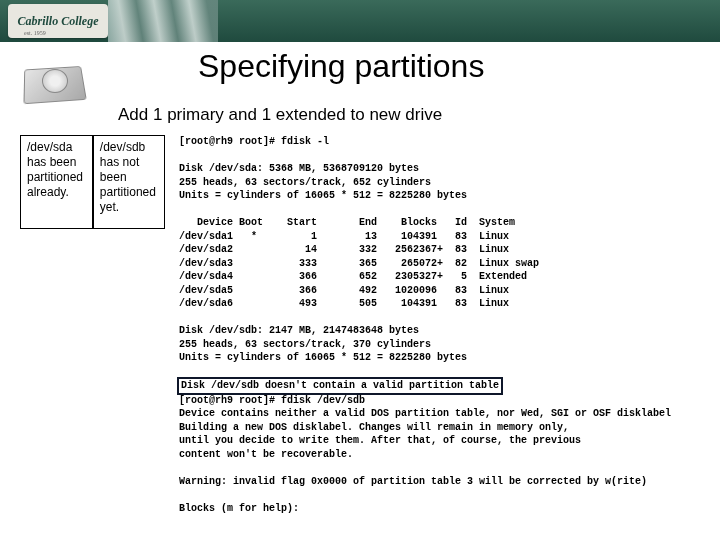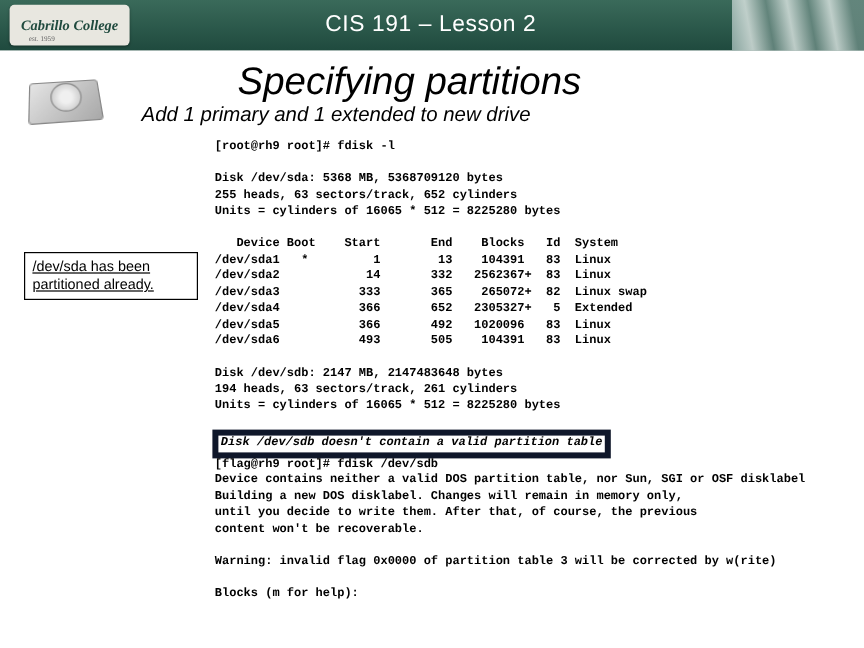--- a/index.html
+++ b/index.html
@@ -58,23 +58,22 @@
     width: 110px;
     height: 42px;
     background: linear-gradient(80deg, #9bb5b0 0%, #d8e2df 15%, #6a8a82 30%, #d8e2df 45%, #6a8a82 60%, #d8e2df 75%, #6a8a82 90%);
     opacity: 0.85;
   }
   .content {
     padding: 0 20px 10px 20px;
   }
   .row-heading {
     display: flex;
-    align-items: flex-end;
+    align-items: flex-start;
     margin-top: 6px;
-    font-style: italic;
   }
   .drive-icon {
     width: 68px;
     height: 48px;
     margin-top: 10px;
     position: relative;
   }
   .drive-body {
     position: absolute;
     left: 4px;
@@ -101,72 +100,69 @@
     text-align: left;
     padding-left: 110px;
   }
   h1 {
     margin: 0;
     font-family: Verdana, sans-serif;
     font-size: 32px;
     font-weight: normal;
   }
   h2 {
-    margin: 0 0 0 -80px;
+    margin: 20px 0 0 -80px;
     font-family: Verdana, sans-serif;
     font-size: 17px;
     font-weight: normal;
   }
   .term-area {
     display: flex;
     margin-top: 10px;
     align-items: flex-start;
   }
   .callouts {
     width: 145px;
     display: flex;
-    flex-direction: column;
+    flex-direction: row;
     flex-shrink: 0;
-    text-decoration: underline;
   }
   .spacer1 { height: 94px; }
   .callout {
     border: 1px solid #000;
     font-size: 12px;
     font-family: Arial, sans-serif;
     padding: 4px 6px;
     line-height: 1.25;
   }
   .spacer2 { height: 72px; }
   .terminal {
     flex: 1;
     font-family: "Courier New", monospace;
     font-size: 10px;
     font-weight: bold;
     white-space: pre;
     line-height: 1.35;
     padding-left: 14px;
   }
   .highlight-box {
-    border: 5px solid #0f172a;
+    border: 2px solid #0f172a;
     display: inline-block;
     padding: 0 2px;
     margin: -1px -2px;
-    font-style: italic;
   }
 </style>
 </head>
 <body>
 
 <div class="banner">
   <div class="banner-logo">
     <span class="banner-logo-text">Cabrillo College</span>
     <span class="banner-logo-sub">est. 1959</span>
   </div>
-  <div class="banner-title">CIS 191 – Lesson 2</div>
   <div class="banner-photo"></div>
 </div>
 
 <div class="content">
 
   <div class="row-heading">
     <div class="drive-icon">
       <div class="drive-body"></div>
       <div class="drive-disc"></div>
     </div>
@@ -174,42 +170,43 @@
       <h1>Specifying partitions</h1>
       <h2>Add 1 primary and 1 extended to new drive</h2>
     </div>
   </div>
 
   <div class="term-area">
     <div class="callouts">
       <div class="spacer1"></div>
       <div class="callout">/dev/sda has been partitioned already.</div>
       <div class="spacer2"></div>
+      <div class="callout">/dev/sdb has not been partitioned yet.</div>
     </div>
     <div class="terminal"><span>[root@rh9 root]# fdisk -l</span>
 
 <span>Disk /dev/sda: 5368 MB, 5368709120 bytes
 255 heads, 63 sectors/track, 652 cylinders
 Units = cylinders of 16065 * 512 = 8225280 bytes</span>
 
 <span>   Device Boot    Start       End    Blocks   Id  System
 /dev/sda1   *         1        13    104391   83  Linux
 /dev/sda2            14       332   2562367+  83  Linux
 /dev/sda3           333       365    265072+  82  Linux swap
 /dev/sda4           366       652   2305327+   5  Extended
 /dev/sda5           366       492   1020096   83  Linux
 /dev/sda6           493       505    104391   83  Linux</span>
 
 <span>Disk /dev/sdb: 2147 MB, 2147483648 bytes
-194 heads, 63 sectors/track, 261 cylinders
+255 heads, 63 sectors/track, 370 cylinders
 Units = cylinders of 16065 * 512 = 8225280 bytes</span>
 
 <span class="highlight-box">Disk /dev/sdb doesn't contain a valid partition table</span>
-<span>[flag@rh9 root]# fdisk /dev/sdb</span>
-<span>Device contains neither a valid DOS partition table, nor Sun, SGI or OSF disklabel
+<span>[root@rh9 root]# fdisk /dev/sdb</span>
+<span>Device contains neither a valid DOS partition table, nor Wed, SGI or OSF disklabel
 Building a new DOS disklabel. Changes will remain in memory only,
 until you decide to write them. After that, of course, the previous
 content won't be recoverable.</span>
 
 <span>Warning: invalid flag 0x0000 of partition table 3 will be corrected by w(rite)</span>
 
 <span>Blocks (m for help):</span></div>
   </div>
 
 </div>

